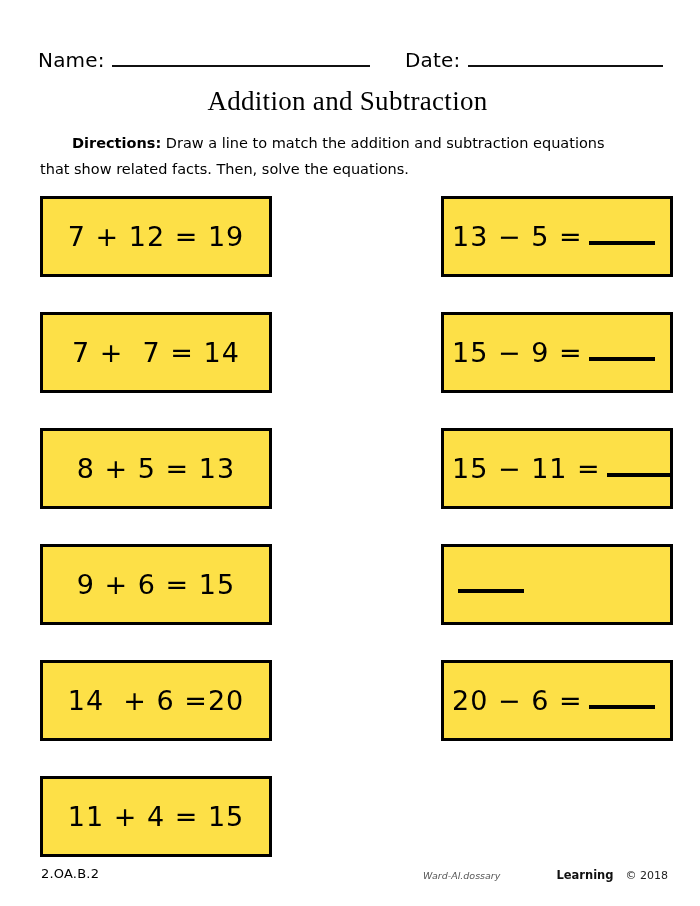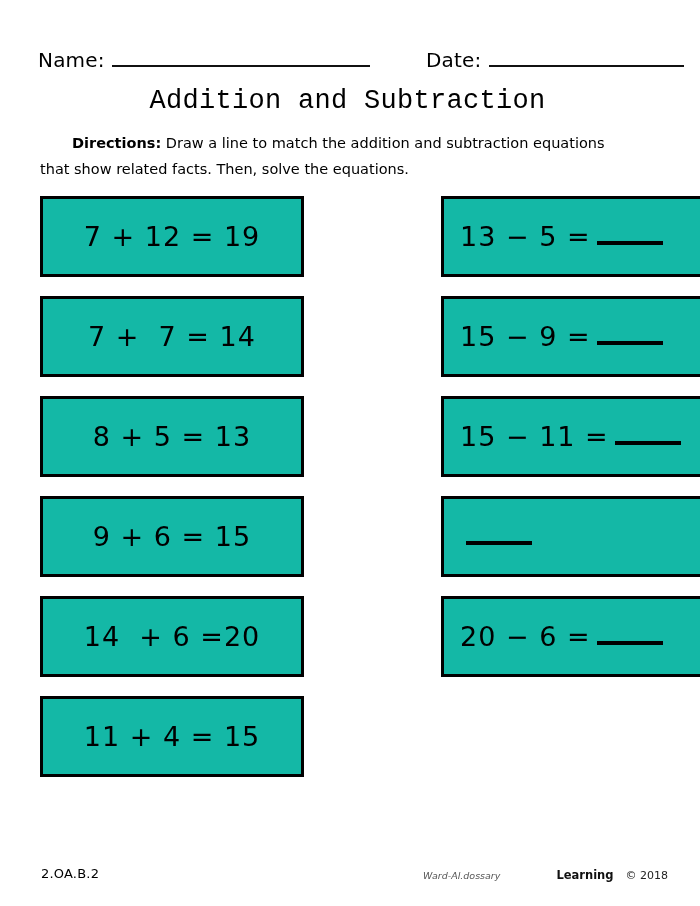--- a/index.html
+++ b/index.html
@@ -24,21 +24,21 @@
     width: 700px;
     height: 28px;
   }
   .field {
     position: absolute;
     display: flex;
     align-items: baseline;
     height: 28px;
   }
   .field-name { left: 38px; width: 332px; }
-  .field-date { left: 426px; width: 258px; }
+  .field-date { left: 405px; width: 258px; }
 
   .field-label {
     font-size: 20px;
     letter-spacing: 0.2px;
     white-space: nowrap;
     font-family: "DejaVu Sans", sans-serif;
     font-weight: 400;
   }
   .field-line {
     flex: 1;
@@ -48,21 +48,21 @@
   }
 
   
   .worksheet-title {
     position: absolute;
     left: 0;
     top: 86px;
     width: 695px;
     text-align: center;
     font-size: 27px;
-    font-family: Liberation Mono, monospace;
+    font-family: Liberation Serif, serif;
     font-weight: 400;
     letter-spacing: 0.3px;
   }
 
   
   .directions {
     position: absolute;
     left: 40px;
     top: 130px;
     width: 580px;
@@ -85,31 +85,31 @@
   .column {
     position: absolute;
     top: 0;
     width: 228px;
   }
   .column-left  { left: 40px; }
   .column-right { left: 441px; }
 
   .eq-box {
     box-sizing: border-box;
-    width: 264px;
+    width: 232px;
     height: 81px;
     border: 3px solid #000000;
-    margin-bottom: 19px;
+    margin-bottom: 35px;
     display: flex;
     align-items: center;
     position: relative;
-    background: #14b8a6;
+    background: #fde047;
   }
   .eq-box-left { justify-content: center; }
-  .eq-box-right { justify-content: flex-start; padding-left: 16px; }
+  .eq-box-right { justify-content: flex-start; padding-left: 8px; }
 
   .eq-text {
     font-size: 27px;
     font-family: "DejaVu Sans", sans-serif;
     font-weight: 400;
     letter-spacing: 1px;
     white-space: pre;
     line-height: 1;
   }
   .eq-blank {

